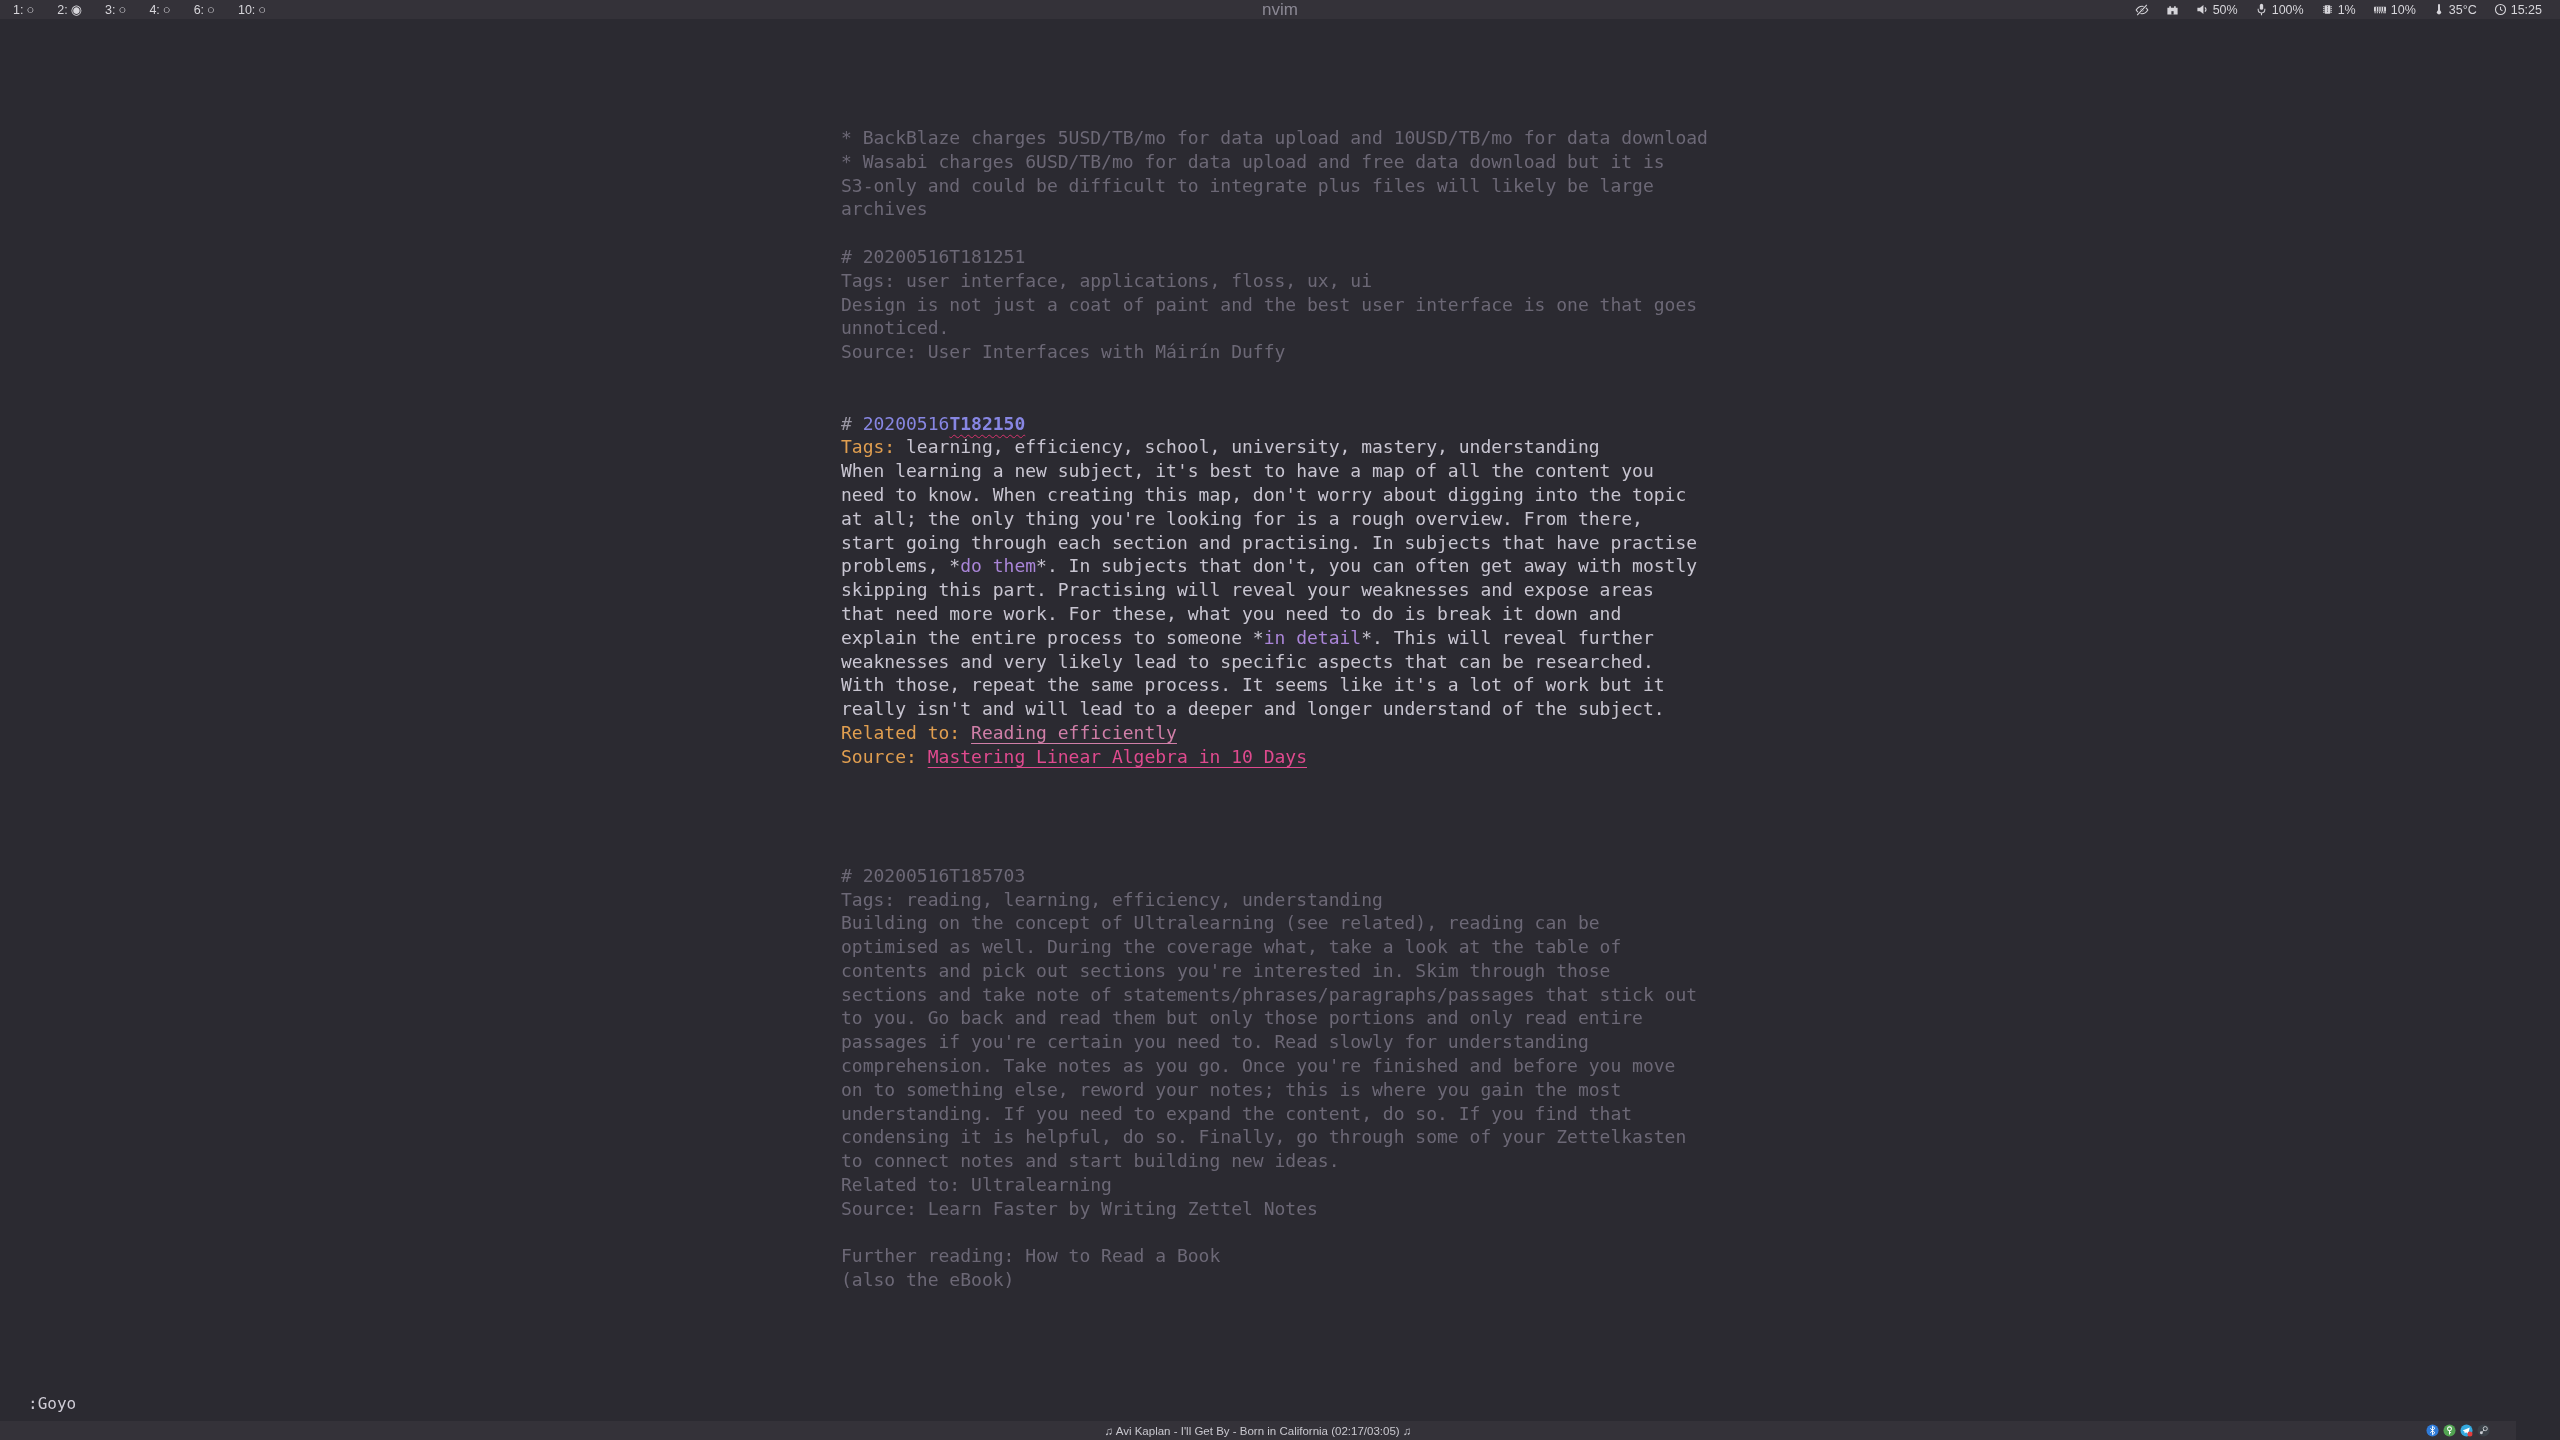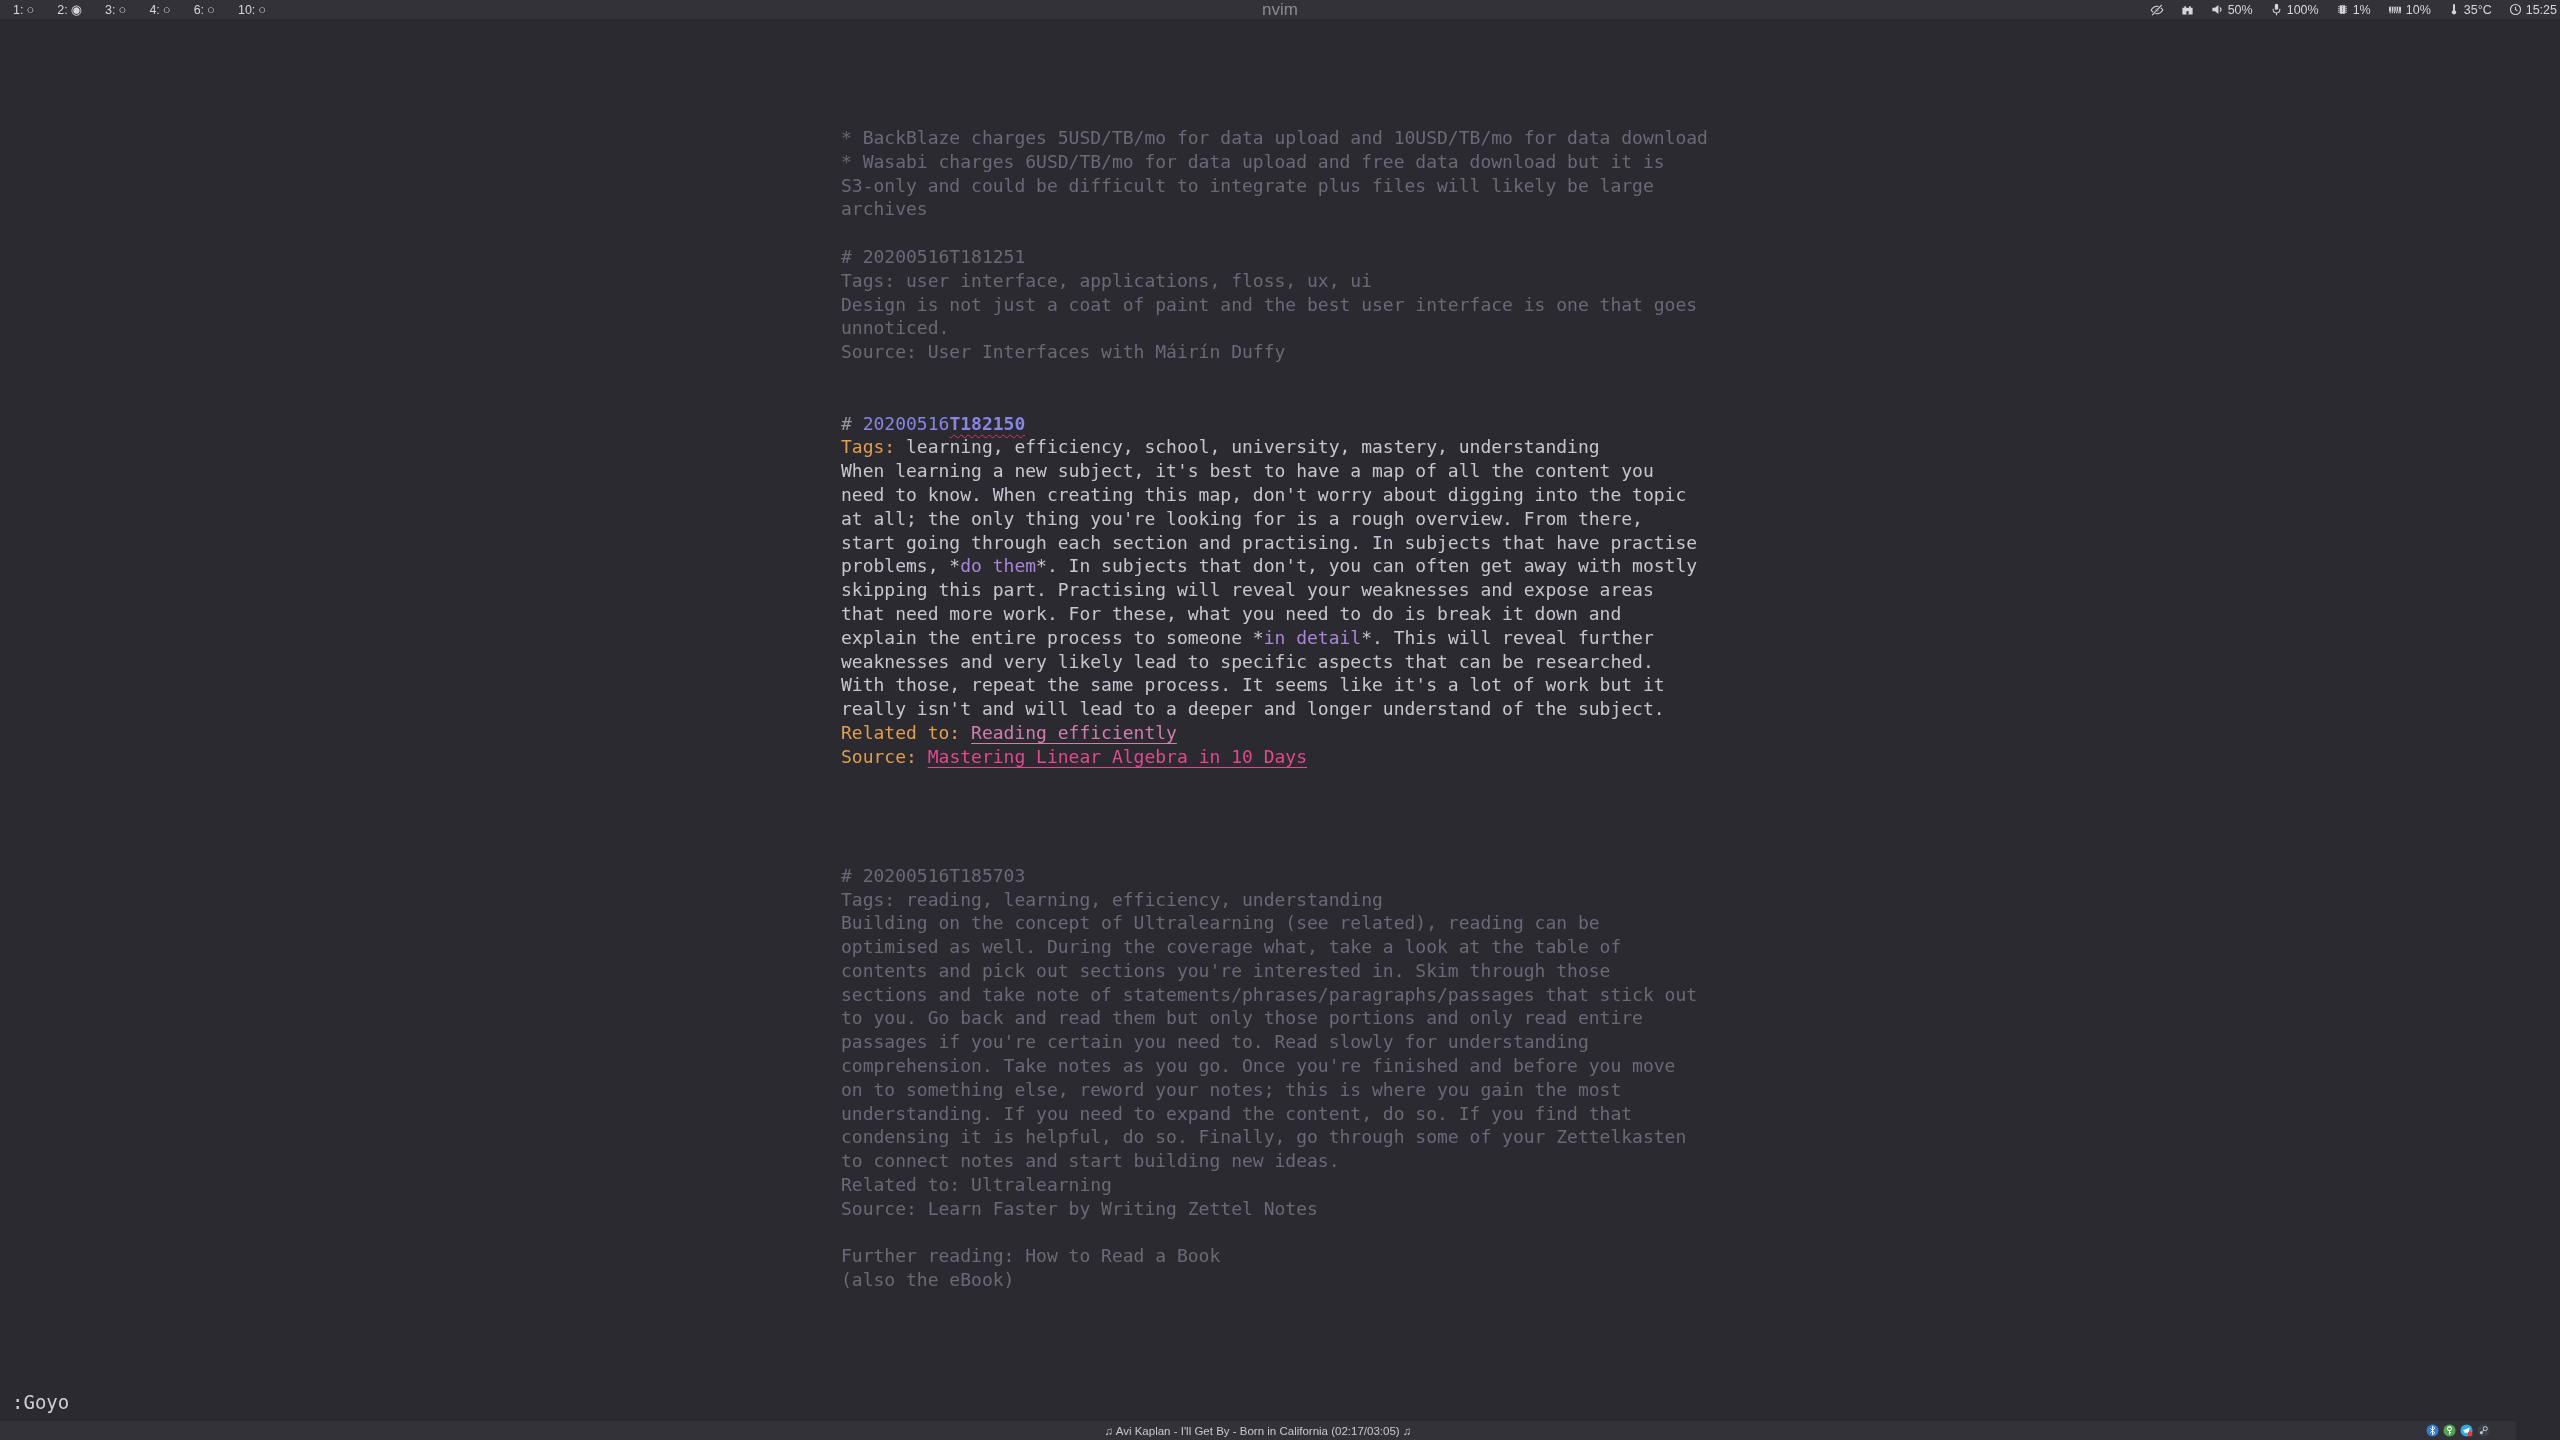--- a/index.html
+++ b/index.html
@@ -13,41 +13,41 @@
   html,body{width:2560px;height:1440px;overflow:hidden;}
   body{background:var(--editor-bg);position:relative;font-family:"Liberation Sans",sans-serif;}
 
   
   .topbar{position:absolute;top:0;left:0;width:2560px;height:19px;background:var(--bar-bg);
     display:flex;align-items:center;color:var(--bar-text);font-size:12.5px;}
   .workspaces{display:flex;align-items:center;gap:23px;padding-left:13px;}
   .ws{display:flex;align-items:center;gap:3px;cursor:default;}
   .ws-circle{font-size:13px;line-height:1;position:relative;top:-0.5px;}
   .bar-title{position:absolute;left:50%;transform:translateX(-50%);color:var(--title-text);font-size:17px;}
-  .status{margin-left:auto;display:flex;align-items:center;gap:17px;padding-right:3px;}
+  .status{margin-left:auto;display:flex;align-items:center;gap:17px;padding-right:18px;}
   .module{display:flex;align-items:center;gap:4px;color:var(--bar-text);}
   .module svg{display:block;}
 
   
   .editor{position:absolute;top:19px;bottom:19px;left:0;right:0;background:var(--editor-bg);}
   .econtent{position:absolute;left:841px;top:107px;font-family:"DejaVu Sans Mono",monospace;
     font-size:18px;line-height:23.8px;}
   .eline{white-space:pre;height:23.8px;}
   .seg-d{color:var(--dim-text);}
   .seg-b{color:var(--body-text);}
   .seg-h{color:var(--hash-text);}
   .seg-o{color:var(--orange);}
   .seg-e{color:var(--emphasis-violet);}
   .seg-i{color:var(--note-id-blue);}
   .seg-iw{color:var(--note-id-blue);text-decoration:underline wavy var(--squiggle);
     text-decoration-thickness:1px;text-underline-offset:4px;font-weight:bold;}
   .seg-l1{color:var(--link-pink);text-decoration:underline;text-underline-offset:4px;text-decoration-thickness:1px;}
   .seg-l2{color:var(--link-magenta);text-decoration:underline;text-underline-offset:4px;text-decoration-thickness:1px;}
-  .cmdline{position:absolute;left:12px;bottom:8px;font-family:"DejaVu Sans Mono",monospace;
-    font-size:19px;color:#cfccd6;}
+  .cmdline{position:absolute;left:28px;bottom:8px;font-family:"DejaVu Sans Mono",monospace;
+    font-size:16px;color:#cfccd6;}
 
   
   .bottombar{position:absolute;bottom:0;left:0;width:2516px;height:19px;background:var(--bar-bg);
     display:flex;align-items:center;color:#c9c8cf;font-size:11.5px;}
   .now-playing{position:absolute;left:50%;transform:translateX(-50%);white-space:nowrap;}
   .tray{position:absolute;right:26px;top:0;height:19px;display:flex;align-items:center;gap:4px;}
   .tray-icon{display:flex;align-items:center;}
   .tray-icon svg{display:block;}
 </style>
 </head>

